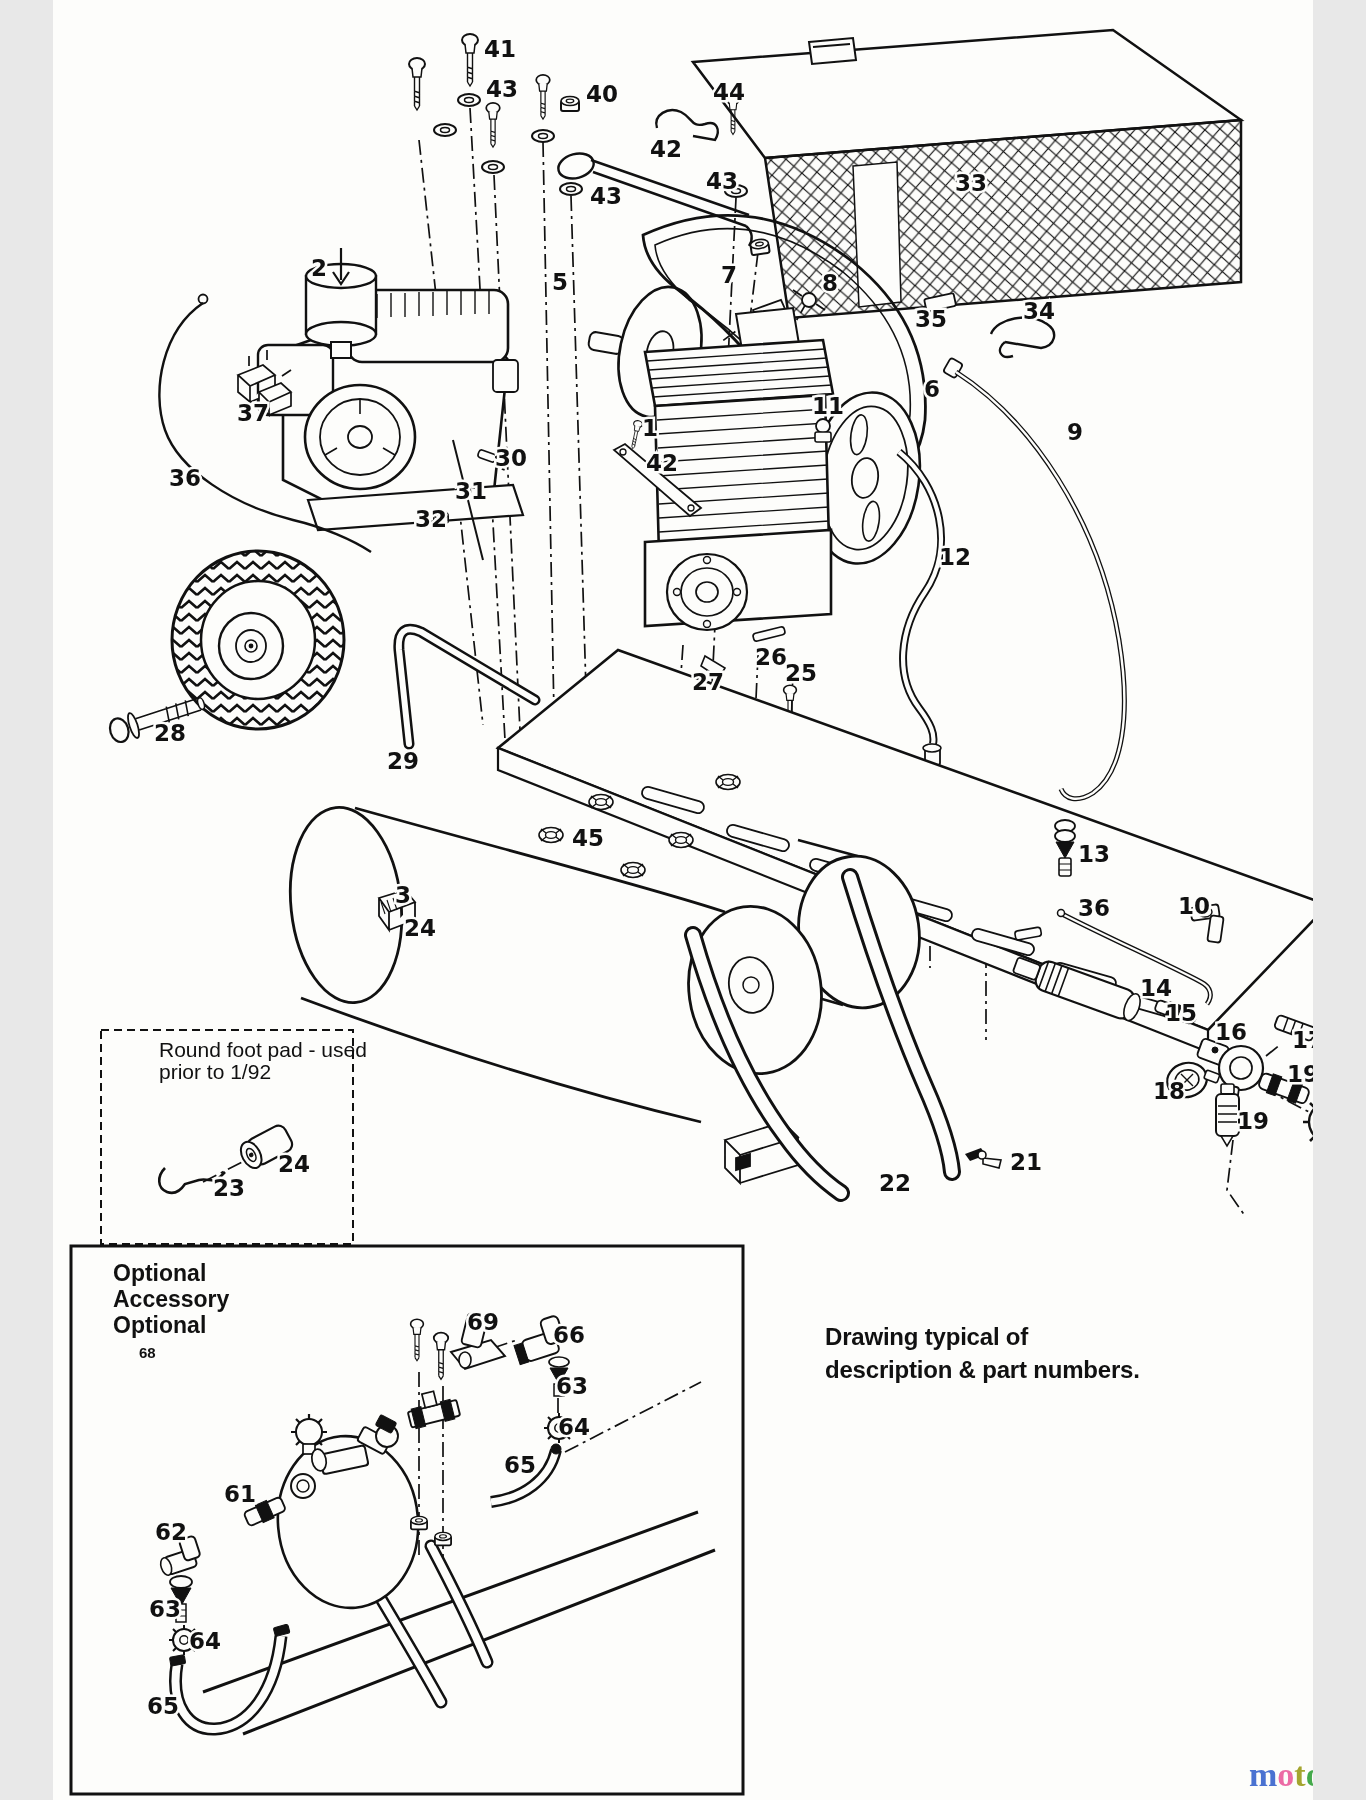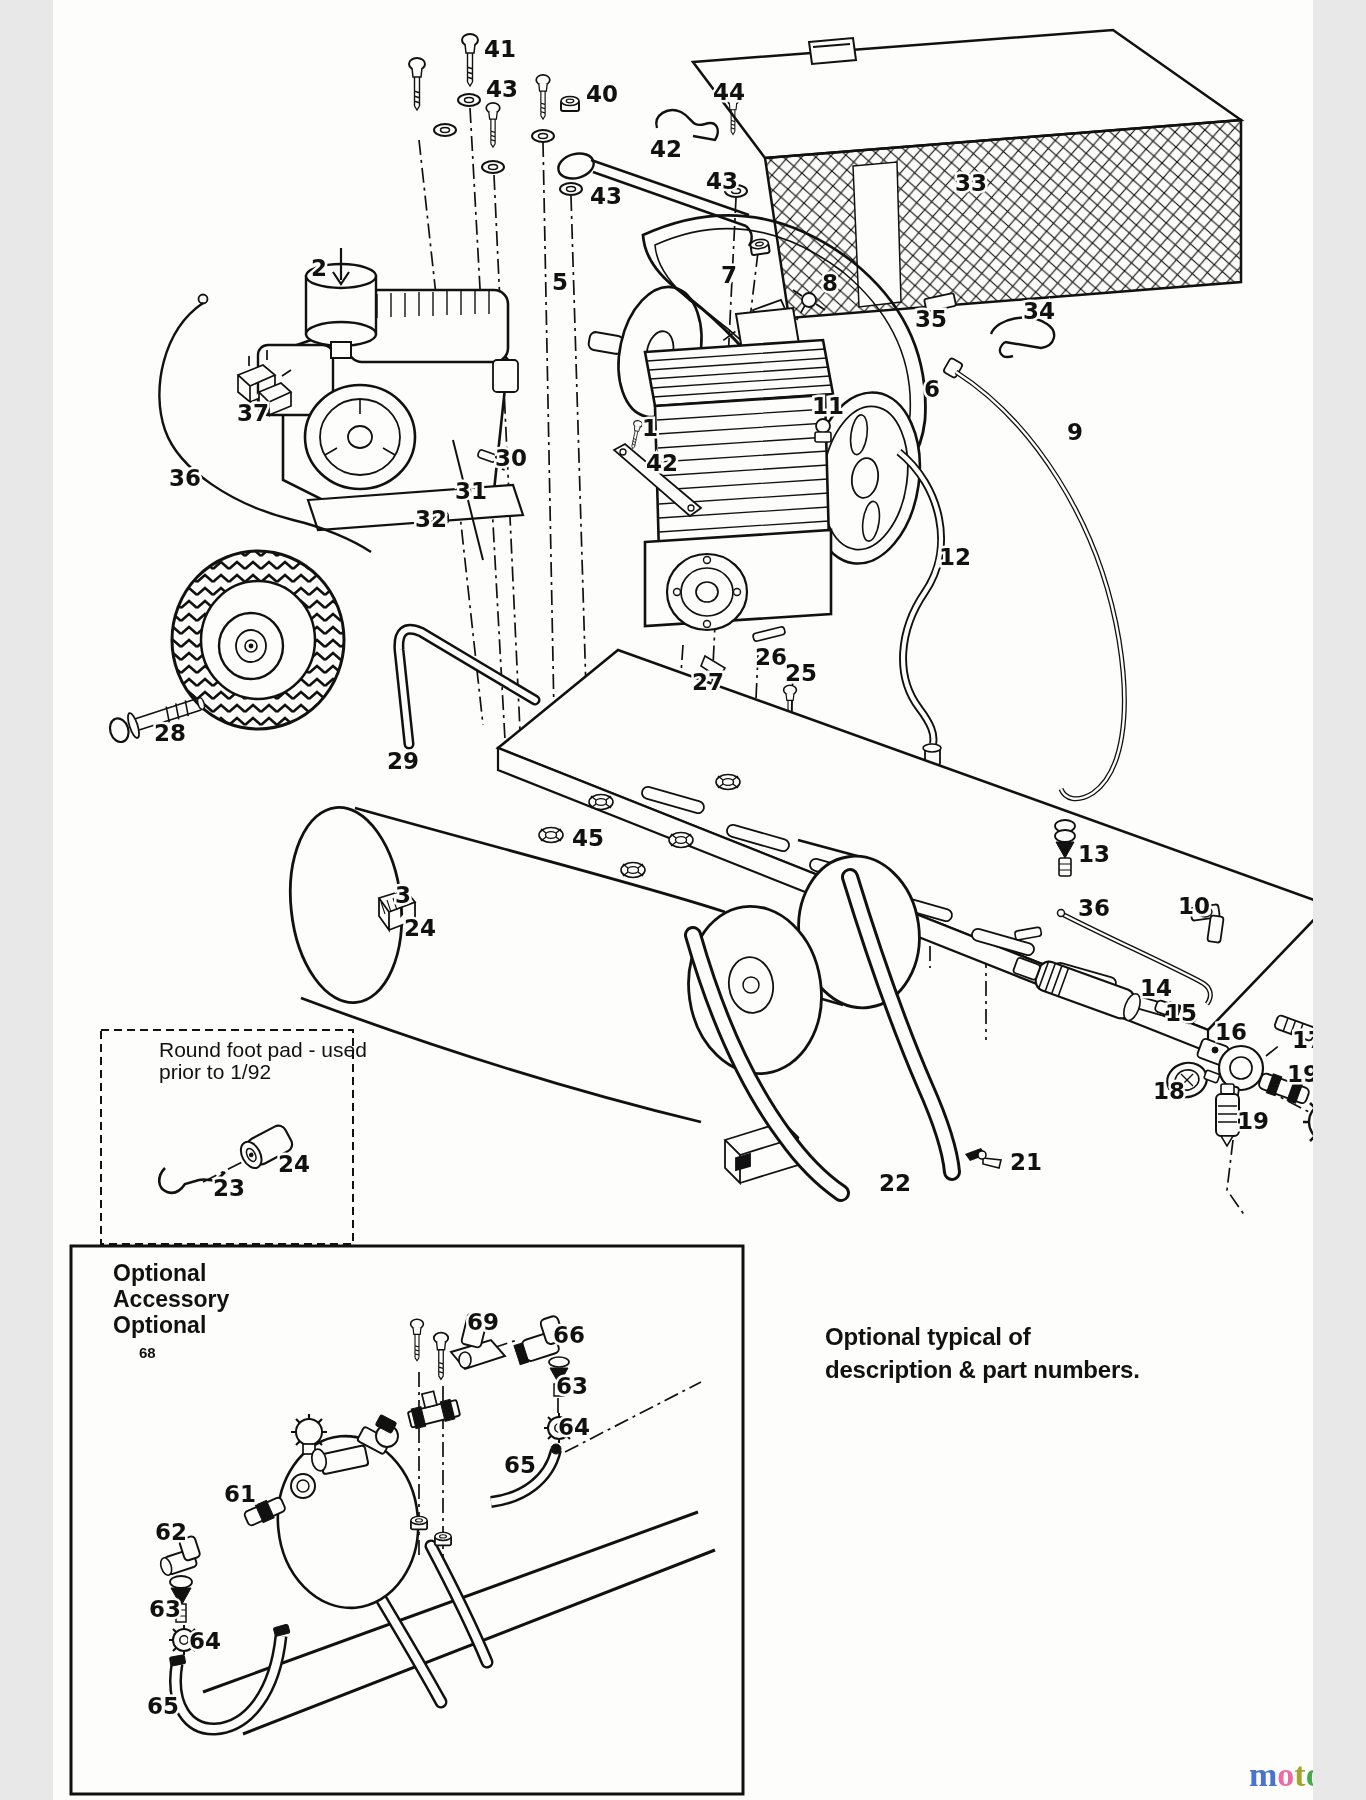--- a/index.html
+++ b/index.html
@@ -513,21 +513,21 @@
       <text x="521" y="1435" class="part-label">64</text>
       <text x="467" y="1473" class="part-label">65</text>
       <text x="187" y="1502" class="part-label">61</text>
       <text x="118" y="1540" class="part-label">62</text>
       <text x="112" y="1617" class="part-label">63</text>
       <text x="152" y="1649" class="part-label">64</text>
       <text x="110" y="1714" class="part-label">65</text>
     </svg>
 
 <div class="txt note">
-  <div>Optional typical of</div>
+  <div>Drawing typical of</div>
   <div>description &amp; part numbers.</div>
 </div>
 
 <div class="txt footpad-note">
   <div>Round foot pad - used</div>
   <div>prior to 1/92</div>
 </div>
 
 <div class="txt opt-title">
   <div>Optional</div>

